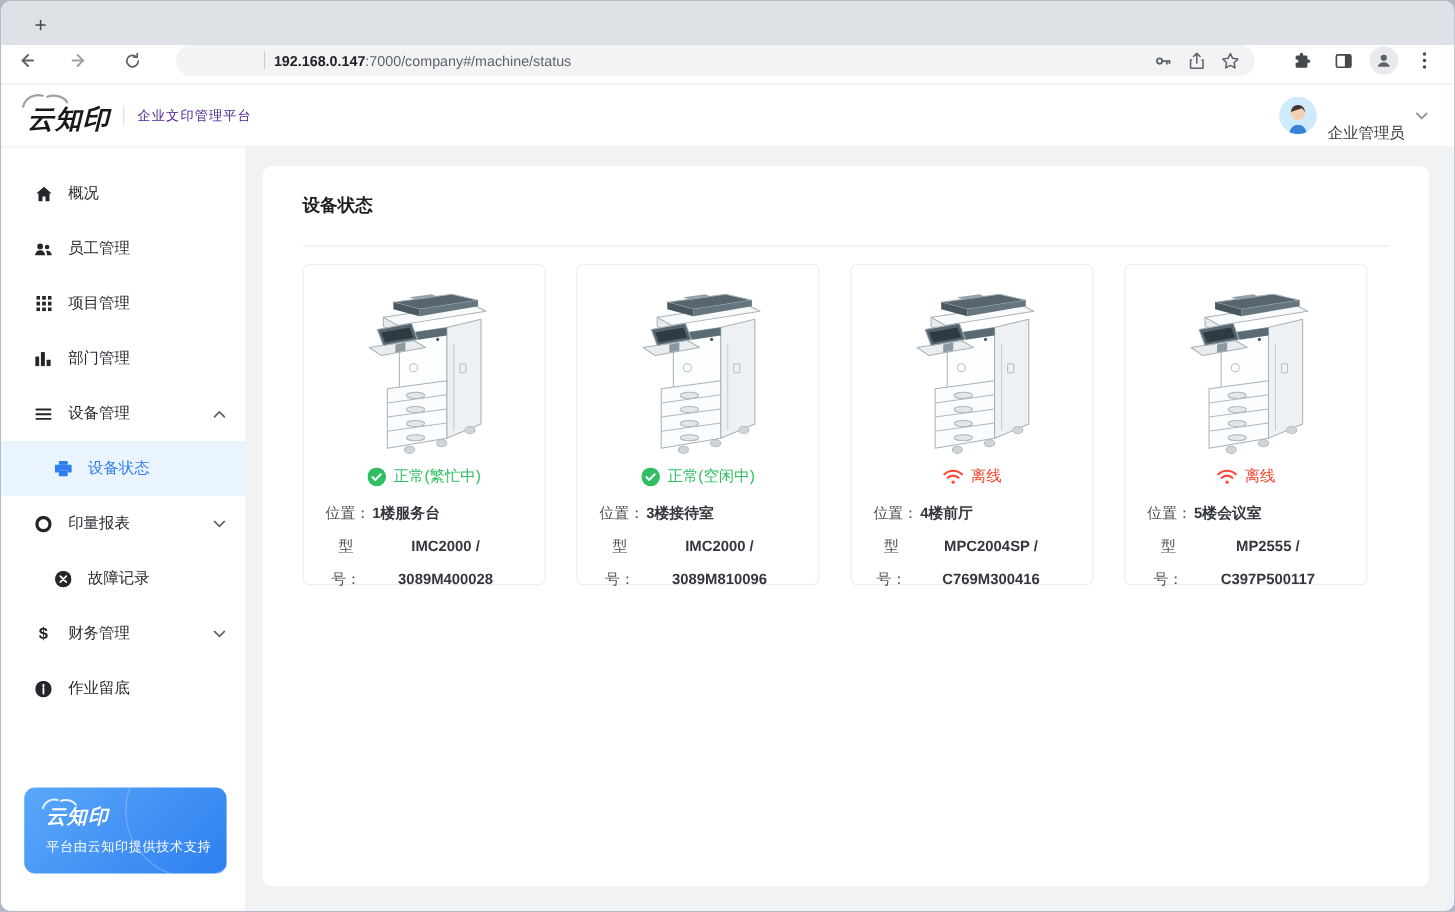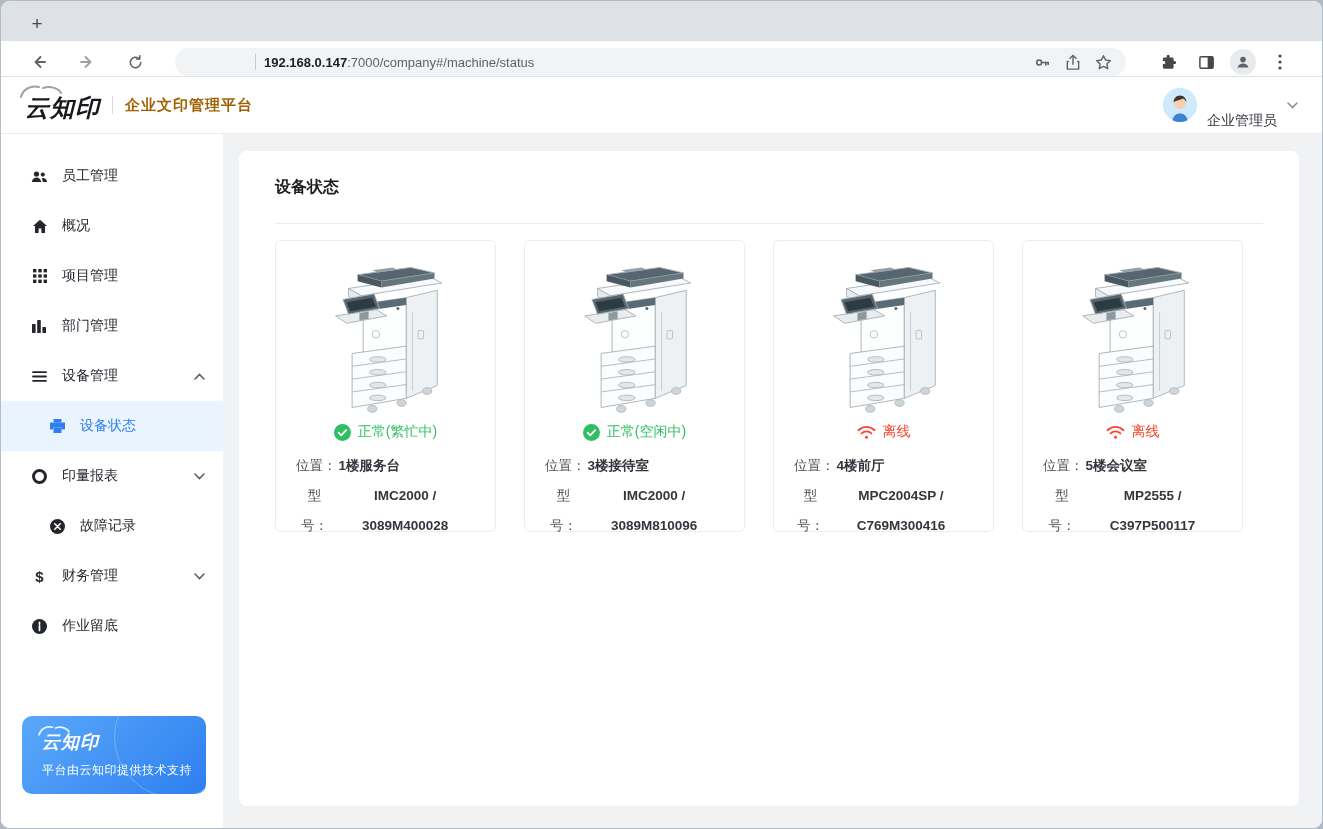--- a/index.html
+++ b/index.html
@@ -20,41 +20,41 @@
   .tabstrip { height:40px; background:#dee1e6; display:flex; align-items:flex-end; padding-left:14px; flex:0 0 auto; }
   .tab {
     width:212px; height:34px; background:#fff;
     border-radius:10px 10px 0 0;
     display:flex; align-items:center; padding:0 10px 0 12px; gap:8px;
   }
   .tab-title { font-size:12.5px; color:#3c4043; flex:1; white-space:nowrap; overflow:hidden; }
   .tab-close { font-size:15px; color:#5f6368; cursor:default; padding:0 3px; border-radius:50%; }
   .newtab-btn { width:28px; height:28px; margin:0 0 3px 8px; display:flex; align-items:center; justify-content:center;
     font-size:19px; color:#45494d; border-radius:50%; }
-  .toolbar { height:36px; background:#fff; border-bottom:1px solid #e2e3e5; display:flex; align-items:flex-end; padding:0 24px; gap:20px; flex:0 0 auto; }
+  .toolbar { height:36px; background:#fff; border-bottom:1px solid #e2e3e5; display:flex; align-items:flex-start; padding:0 9px; gap:20px; flex:0 0 auto; }
   .nav-ico { width:28px; height:28px; display:flex; align-items:center; justify-content:center; border-radius:50%; }
   .omnibox {
     flex:1; height:28px; margin:0 8px 0 6px; background:#f1f3f4; border-radius:14px;
     display:flex; align-items:center; padding:0 12px; gap:8px; min-width:0;
   }
   .omni-spacer { width:60px; }
   .omni-div { width:1px; height:16px; background:#c8cbce; }
   .omni-url { font-size:13px; color:#5f6368; white-space:nowrap; overflow:hidden; flex:1; }
   .omni-url b { color:#202124; font-weight:700; }
   .omni-icons { display:flex; align-items:center; gap:14px; padding-right:2px; }
   .chrome-right { display:flex; align-items:center; gap:10px; padding-right:4px; }
   .avatar-chip { width:26px; height:26px; border-radius:50%; background:#e8eaed; display:flex; align-items:center; justify-content:center; }
   
   .app-header { height:57px; background:#fff; border-bottom:1px solid #ececee; display:flex; align-items:center; padding:0 24px; flex:0 0 auto; }
   .brand { display:flex; align-items:center; gap:12px; }
   .brand-logo { position:relative; padding-top:6px; }
   .brand-logo svg.cloud { position:absolute; top:-2px; left:-6px; }
   .brand-text { font-size:24px; font-weight:900; font-style:italic; color:#17191c; letter-spacing:1px; }
   .brand-sep { width:1px; height:18px; background:#d9dbde; }
-  .brand-sub { font-size:15px; color:#a16207; font-weight:700; letter-spacing:1px; }
+  .brand-sub { font-size:12px; color:#4c1d95; font-weight:400; letter-spacing:1px; }
   .header-user { margin-left:auto; display:flex; align-items:center; gap:10px; cursor:default; }
   .user-avatar { width:34px; height:34px; border-radius:50%; overflow:hidden; background:#cfe9fd; }
   .user-name { font-size:14px; color:#33373d;margin-top:32px; }
   
   .app-body { flex:1; display:flex; background:#f1f2f4; min-height:0; }
   .sidebar { width:222px; background:#fff; display:flex; flex-direction:column; padding-top:17px; flex:0 0 auto; }
   .nav-item {
     height:50px; display:flex; align-items:center; gap:14px;
     padding:0 18px 0 30px; font-size:14px; font-weight:500; color:#25292f; cursor:pointer;
   }
@@ -209,37 +209,37 @@
       </span>
     </div>
   </div>
 
   <div class="app-body">
 
     <nav class="sidebar">
 
       <div class="nav-item">
         <span class="nav-ic">
+          <svg width="16" height="15" viewBox="0 0 16 15" fill="#23262b">
+              <path d="M8 .8 15 7h-2v7h-3.6V9.6H6.6V14H3V7H1Z"></path>
+            </svg>
+        </span>
+        <span class="nav-label">概况</span>
+      </div>
+
+      <div class="nav-item">
+        <span class="nav-ic">
           <svg width="17" height="13" viewBox="0 0 17 13" fill="#23262b">
               <circle cx="5.5" cy="4" r="2.6"></circle>
               <circle cx="11.8" cy="4.6" r="2.1"></circle>
               <path d="M.8 12c.5-3 2.3-4.6 4.7-4.6S9.7 9 10.2 12Z"></path>
               <path d="M10.8 8.2c2.6-.8 4.8.6 5.3 3.8h-4.3c-.1-1.6-.5-2.9-1-3.8Z"></path>
             </svg>
         </span>
         <span class="nav-label">员工管理</span>
-      </div>
-
-      <div class="nav-item">
-        <span class="nav-ic">
-          <svg width="16" height="15" viewBox="0 0 16 15" fill="#23262b">
-              <path d="M8 .8 15 7h-2v7h-3.6V9.6H6.6V14H3V7H1Z"></path>
-            </svg>
-        </span>
-        <span class="nav-label">概况</span>
       </div>
 
       <div class="nav-item">
         <span class="nav-ic">
           <svg width="14" height="14" viewBox="0 0 14 14" fill="#23262b">
               <g>
                 <rect x="0" y="0" width="3.4" height="3.4"></rect>
                 <rect x="5.3" y="0" width="3.4" height="3.4"></rect>
                 <rect x="10.6" y="0" width="3.4" height="3.4"></rect>
                 <rect x="0" y="5.3" width="3.4" height="3.4"></rect>

